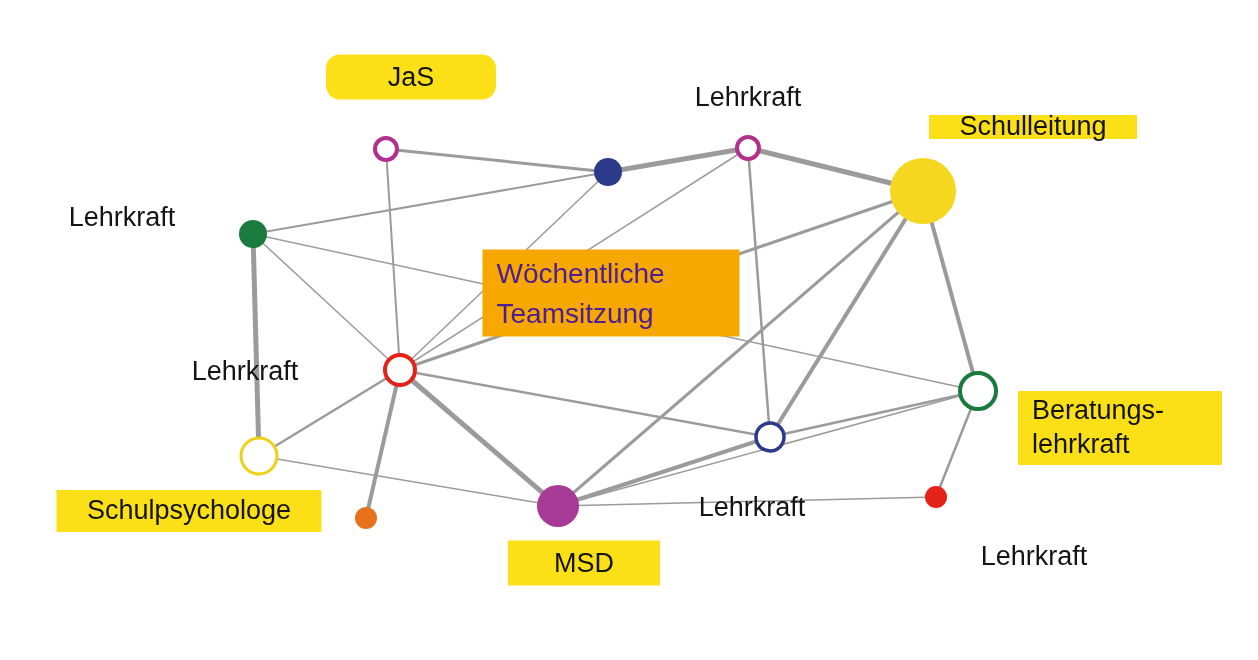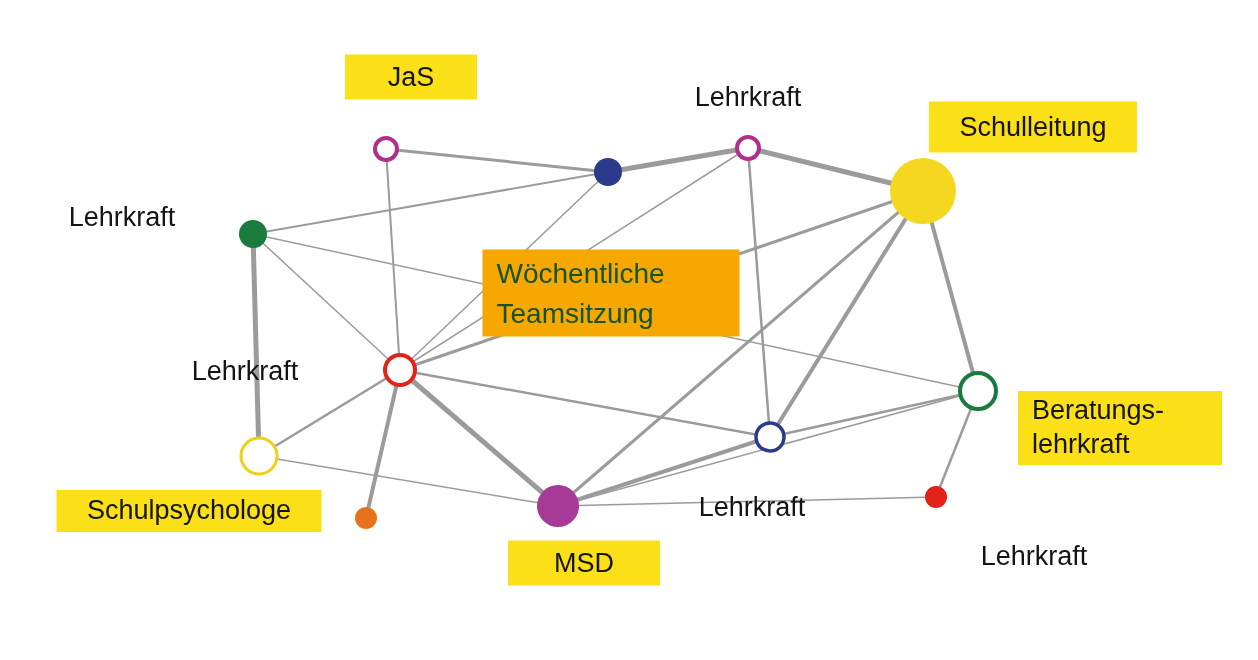--- a/index.html
+++ b/index.html
@@ -44,21 +44,21 @@
     box-sizing: border-box;
   }
   .label.plain {
     white-space: nowrap;
   }
   .label.yellow {
     background: #fbdf17;
   }
   .label.orange {
     background: #f6a800;
-    color: #14532d;
+    color: #4c1d95;
     font-size: 28px;
     line-height: 1.4;
   }
   .label.align-left {
     justify-content: flex-start;
     text-align: left;
     padding-left: 14px;
   }
 </style>
 </head>
@@ -98,23 +98,23 @@
       <circle cx="253" cy="234" r="14" fill="#1b7a3d" stroke="#1b7a3d" stroke-width="0"></circle>
       <circle cx="400" cy="370" r="15" fill="#ffffff" stroke="#e32219" stroke-width="4"></circle>
       <circle cx="259" cy="456" r="18" fill="#ffffff" stroke="#f0d012" stroke-width="3"></circle>
       <circle cx="366" cy="518" r="11" fill="#e8721c" stroke="#e8721c" stroke-width="0"></circle>
       <circle cx="558" cy="506" r="21" fill="#a63a96" stroke="#a63a96" stroke-width="0"></circle>
       <circle cx="770" cy="437" r="14" fill="#ffffff" stroke="#2c3a8c" stroke-width="3.5"></circle>
       <circle cx="978" cy="391" r="18" fill="#ffffff" stroke="#1b7a3d" stroke-width="4"></circle>
       <circle cx="936" cy="497" r="11" fill="#e32219" stroke="#e32219" stroke-width="0"></circle>
     </svg>
   <div class="labels-layer" id="labels-layer">
-      <div class="label yellow" style="left: 411px; top: 77px; width: 132px; height: 45px;">JaS</div>
+      <div class="label yellow" style="left: 411px; top: 77px; width: 170px; height: 45px; border-radius: 14px;">JaS</div>
       <div class="label plain" style="left: 748px; top: 98px;">Lehrkraft</div>
-      <div class="label yellow" style="left: 1033px; top: 127px; width: 208px; height: 51px;">Schulleitung</div>
+      <div class="label yellow" style="left: 1033px; top: 127px; width: 208px; height: 24px;">Schulleitung</div>
       <div class="label plain" style="left: 122px; top: 218px;">Lehrkraft</div>
       <div class="label orange align-left" style="left: 611px; top: 293px; width: 257px; height: 87px;">Wöchentliche
 Teamsitzung</div>
       <div class="label plain" style="left: 245px; top: 372px;">Lehrkraft</div>
       <div class="label yellow align-left" style="left: 1120px; top: 428px; width: 204px; height: 74px;">Beratungs-
 lehrkraft</div>
       <div class="label yellow" style="left: 189px; top: 511px; width: 265px; height: 42px;">Schulpsychologe</div>
       <div class="label plain" style="left: 752px; top: 508px;">Lehrkraft</div>
       <div class="label yellow" style="left: 584px; top: 563px; width: 152px; height: 45px; text-align: center;">MSD</div>
       <div class="label plain" style="left: 1034px; top: 557px;">Lehrkraft</div>

